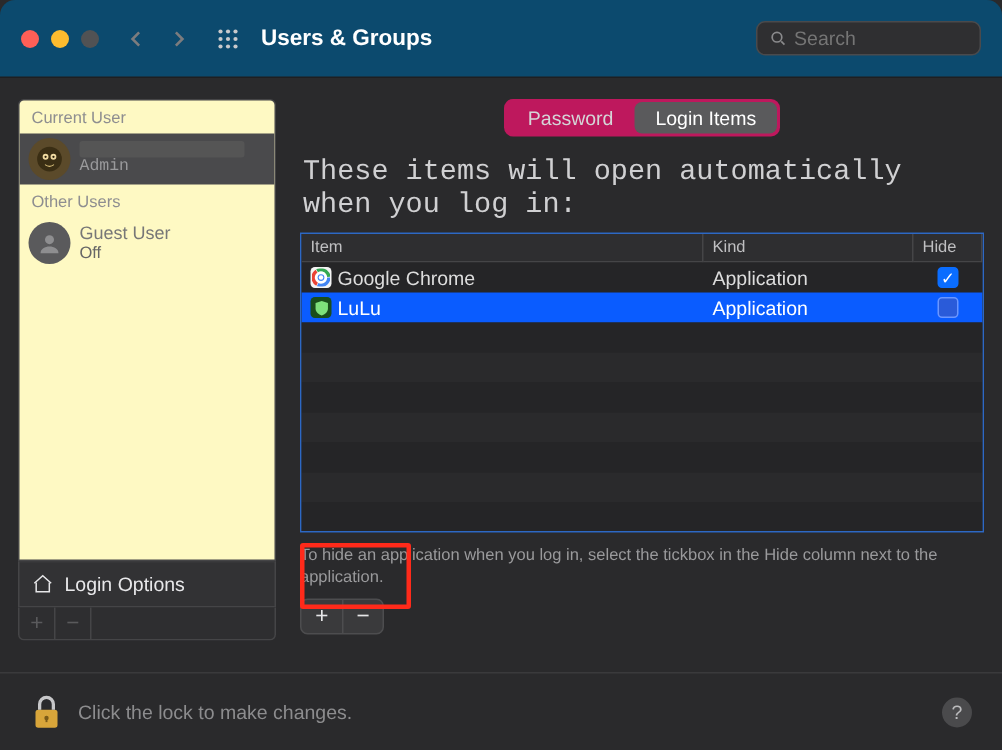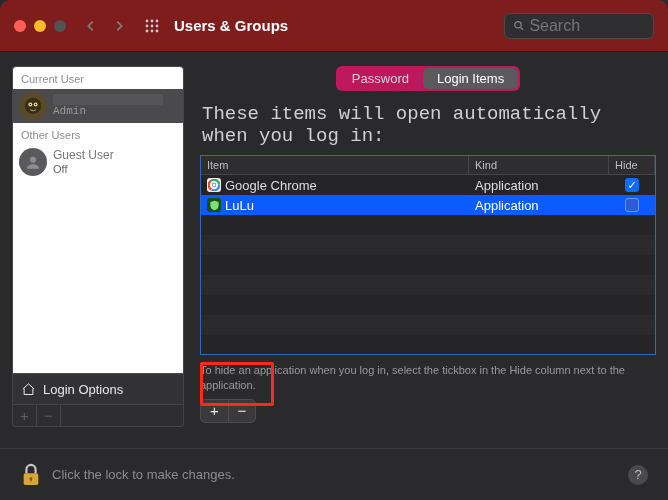--- a/index.html
+++ b/index.html
@@ -13,21 +13,21 @@
     overflow: hidden;
     border-radius: 10px;
     position: relative;
   }
   
   .toolbar {
     height: 52px;
     display: flex;
     align-items: center;
     padding: 0 14px;
-    background: #7f1d1d;
+    background: #0c4a6e;
     border-bottom: 1px solid #1f1f21;
   }
   .traffic { display: flex; gap: 8px; margin-right: 18px; }
   .traffic span { width: 12px; height: 12px; border-radius: 50%; display: block; }
   .tl-close { background: #ff5f57; }
   .tl-min { background: #febc2e; }
   .tl-max { background: #515254; }
   .nav-arrows { display: flex; gap: 14px; color: #7c7c7e; margin-right: 18px; }
   .nav-arrows svg { width: 14px; height: 14px; display:block; }
   .grid-btn { margin-right: 14px; color: #c9c9cb; display:flex; }
@@ -38,38 +38,38 @@
     background: #2f2f31;
     border: 1px solid #4a4a4c;
     border-radius: 6px;
     padding: 3px 8px;
     width: 150px;
     color: #8a8a8c;
   }
   .search svg { width: 13px; height: 13px; margin-right: 5px; }
   .search-input {
     background: transparent; border: none; outline: none; color: #ddd;
-    font-size: 16px; width: 100%;
+    font-size: 13px; width: 100%;
   }
   
   .main {
     display: flex;
     padding: 14px 12px 0 12px;
     gap: 16px;
     height: 378px;
   }
   
   .sidebar {
     width: 172px;
     display: flex;
     flex-direction: column;
   }
   .user-list {
     flex: 0 0 auto;
-    background: #ffffff;
+    background: #fef9c3;
     border: 1px solid #454547;
     border-radius: 4px 4px 0 0;
     height: 308px;
     overflow: hidden;
   }
   .section-label {
     font-size: 11px;
     color: #8e8e90;
     padding: 6px 8px 4px 8px;
   }

